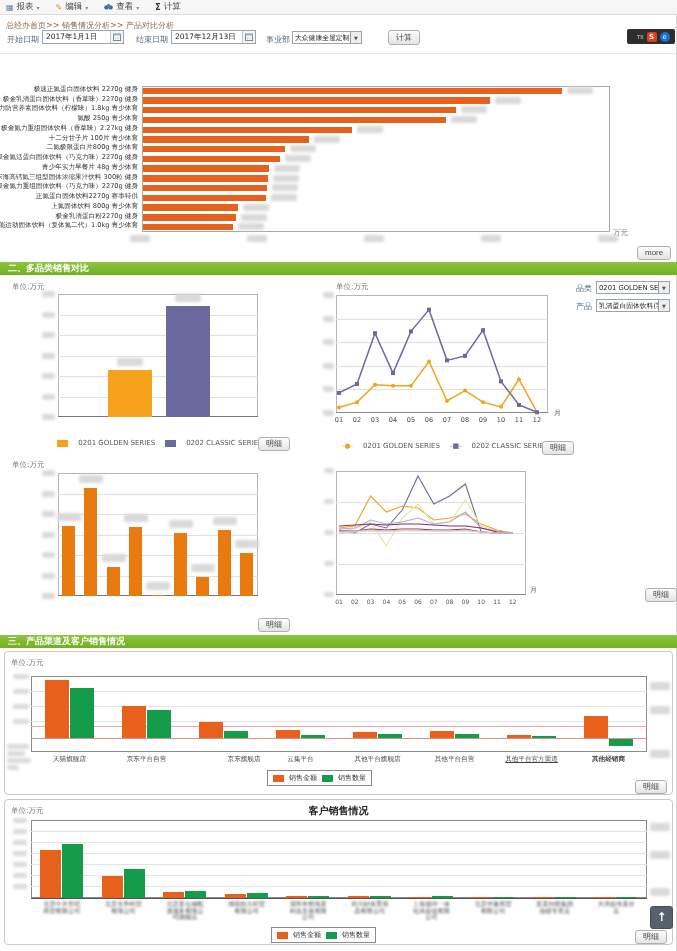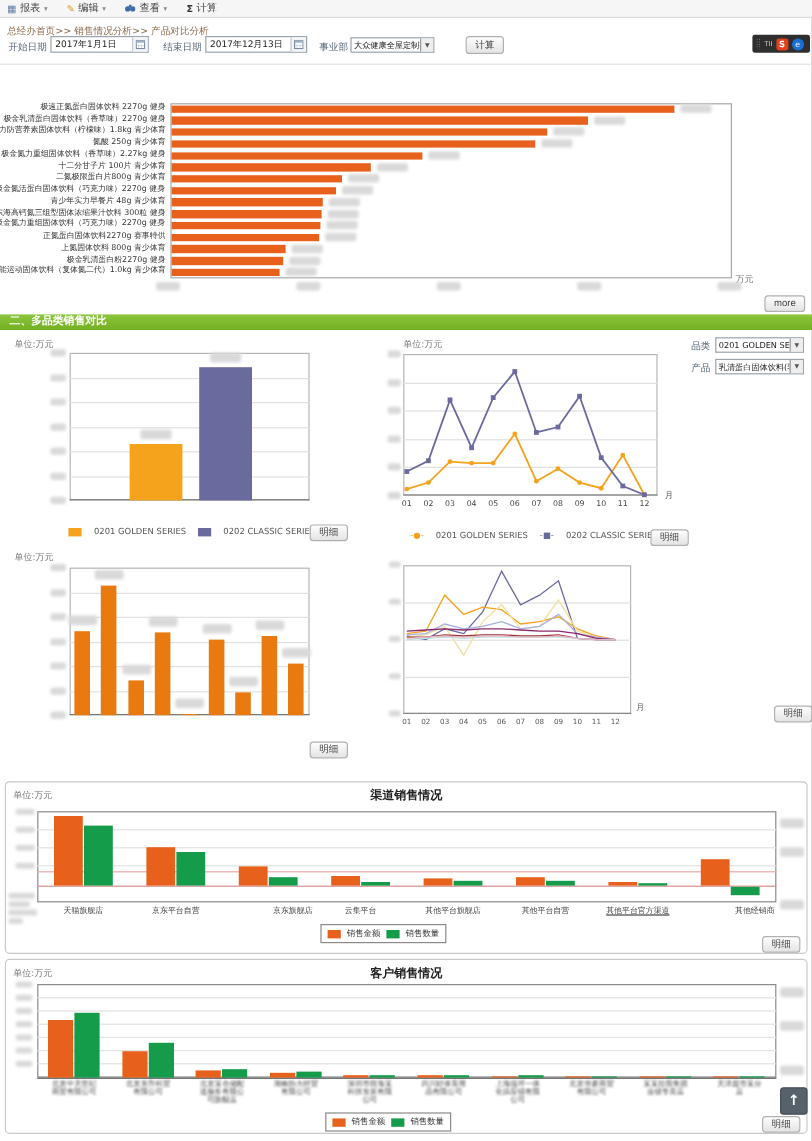--- a/index.html
+++ b/index.html
@@ -346,24 +346,26 @@
       <div style="position: absolute; left: 65.2px; top: 140px; width: 14px; text-align: center; font-size: 6px; color: rgb(85, 85, 85);">05</div>
       <div style="position: absolute; left: 81px; top: 140px; width: 14px; text-align: center; font-size: 6px; color: rgb(85, 85, 85);">06</div>
       <div style="position: absolute; left: 96.8px; top: 140px; width: 14px; text-align: center; font-size: 6px; color: rgb(85, 85, 85);">07</div>
       <div style="position: absolute; left: 112.6px; top: 140px; width: 14px; text-align: center; font-size: 6px; color: rgb(85, 85, 85);">08</div>
       <div style="position: absolute; left: 128.4px; top: 140px; width: 14px; text-align: center; font-size: 6px; color: rgb(85, 85, 85);">09</div>
       <div style="position: absolute; left: 144.2px; top: 140px; width: 14px; text-align: center; font-size: 6px; color: rgb(85, 85, 85);">10</div>
       <div style="position: absolute; left: 160px; top: 140px; width: 14px; text-align: center; font-size: 6px; color: rgb(85, 85, 85);">11</div>
       <div style="position: absolute; left: 175.8px; top: 140px; width: 14px; text-align: center; font-size: 6px; color: rgb(85, 85, 85);">12</div>
     </div>
 
+  <div class="gbar" style="top:635px">
+    <span>三、产品渠道及客户销售情况</span>
+  </div>
 
   <div class="panel" id="c-channel" style="top:651px;height:144px">
     <span class="unit" style="left:6px;top:6px">单位:万元</span>
-    <div class="ptitle">渠道销售情况</div>
     <div class="legendbox" style="left:262px;top:118px">
       <span class="sw" style="background:#e8611c"></span>
       <span>销售金额</span>
       <span class="sw" style="background:#149c4b"></span>
       <span>销售数量</span>
     </div>
     <button class="btn" style="left:630px;top:128px">明细</button>
   <div style="position: absolute; left: 26px; top: 24px; width: 616px; height: 76px; border: 1px solid rgb(138, 138, 138); box-sizing: border-box;"></div>
       <div style="position: absolute; left: 26px; top: 39px; width: 616px; height: 1px; background: rgb(226, 226, 226);"></div>
       <div style="position: absolute; left: 26px; top: 54px; width: 616px; height: 1px; background: rgb(226, 226, 226);"></div>
@@ -400,21 +402,21 @@
       </div>
       <div style="position: absolute; left: 335.5px; top: 104px; width: 74px; text-align: center; font-size: 6.6px; line-height: 7px; color: rgb(68, 68, 68);">
         <div>其他平台旗舰店</div>
       </div>
       <div style="position: absolute; left: 412.5px; top: 104px; width: 74px; text-align: center; font-size: 6.6px; line-height: 7px; color: rgb(68, 68, 68);">
         <div>其他平台自营</div>
       </div>
       <div style="position: absolute; left: 489.5px; top: 104px; width: 74px; text-align: center; font-size: 6.6px; line-height: 7px; color: rgb(68, 68, 68); text-decoration: underline;">
         <div>其他平台官方渠道</div>
       </div>
-      <div style="position: absolute; left: 566.5px; top: 104px; width: 74px; text-align: right; font-size: 6.6px; line-height: 7px; color: rgb(68, 68, 68);">
+      <div style="position: absolute; left: 566.5px; top: 104px; width: 74px; text-align: center; font-size: 6.6px; line-height: 7px; color: rgb(68, 68, 68); font-weight: bold;">
         <div>其他经销商</div>
       </div>
       <div class="bb" style="position: absolute; left: 8px; top: 22px; width: 16px; height: 5px;"></div>
       <div class="bb" style="position: absolute; left: 8px; top: 37px; width: 16px; height: 5px;"></div>
       <div class="bb" style="position: absolute; left: 8px; top: 52px; width: 16px; height: 5px;"></div>
       <div class="bb" style="position: absolute; left: 8px; top: 67px; width: 16px; height: 5px;"></div>
       <div class="bb" style="position: absolute; left: 645px; top: 30px; width: 20px; height: 8px;"></div>
       <div class="bb" style="position: absolute; left: 645px; top: 54px; width: 20px; height: 8px;"></div>
       <div class="bb" style="position: absolute; left: 645px; top: 98px; width: 20px; height: 8px;"></div>
       <div class="bb" style="position: absolute; left: 2px; top: 92px; width: 22px; height: 5px;"></div>

